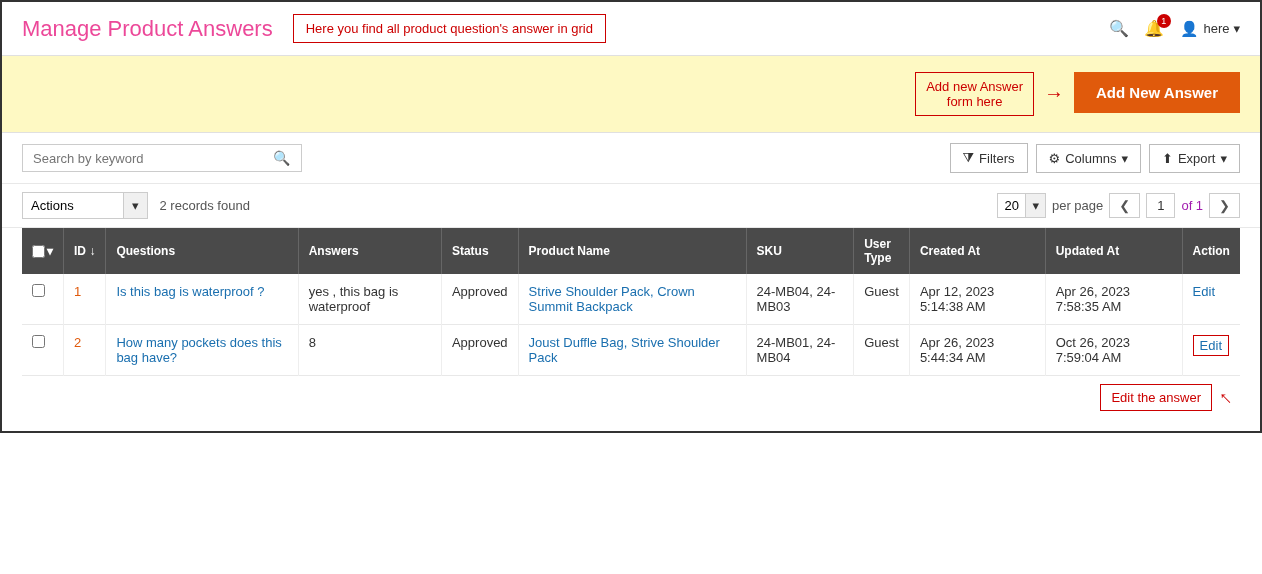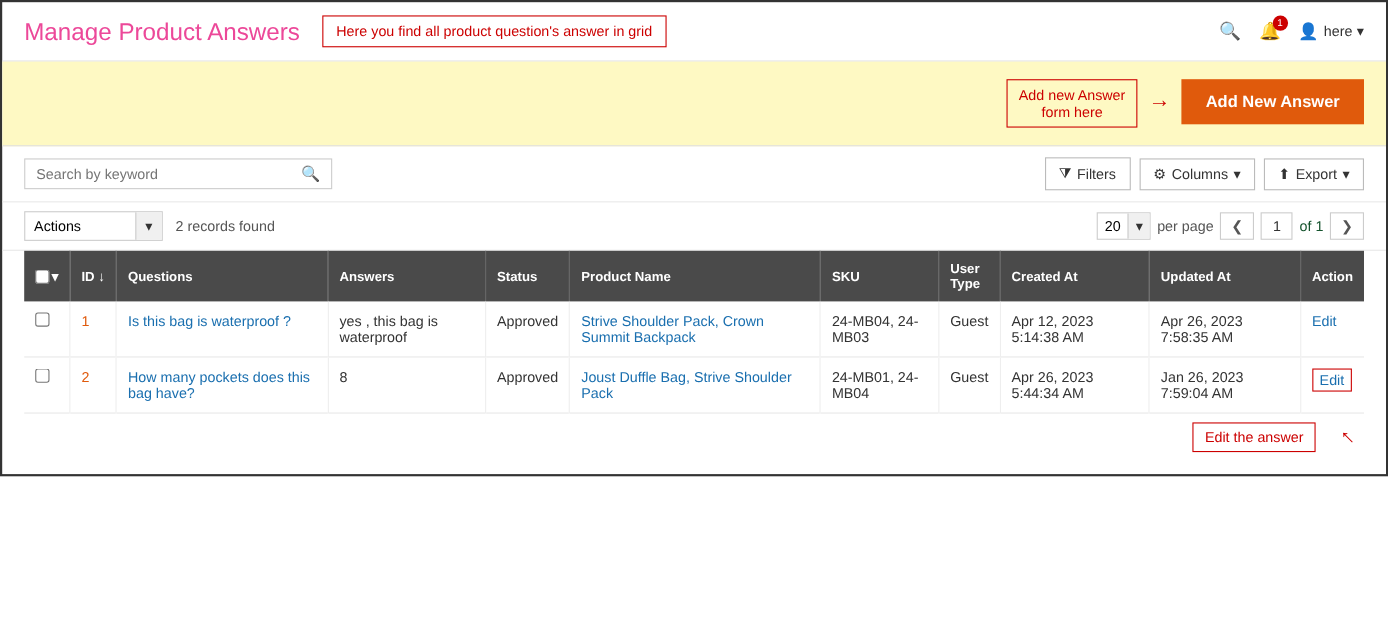--- a/index.html
+++ b/index.html
@@ -40,21 +40,21 @@
     .actions-select select { border: none; outline: none; padding: 5px 8px; font-size: 13px; background: transparent; appearance: none; min-width: 100px; }
     .actions-select-arrow { padding: 5px 8px; border-left: 1px solid #ccc; background: #f0f0f0; cursor: pointer; }
     .records-found { font-size: 13px; color: #555; }
     .pagination { display: flex; align-items: center; gap: 6px; }
     .per-page-select { display: flex; align-items: center; border: 1px solid #ccc; background: #fff; }
     .per-page-select select { border: none; outline: none; padding: 4px 6px; font-size: 13px; background: transparent; appearance: none; }
     .per-page-select-arrow { padding: 4px 6px; border-left: 1px solid #ccc; background: #f0f0f0; cursor: pointer; }
     .per-page-label { font-size: 13px; color: #555; }
     .page-nav-btn { border: 1px solid #ccc; background: #fff; padding: 4px 9px; cursor: pointer; font-size: 13px; color: #555; }
     .page-current { border: 1px solid #ccc; background: #fff; padding: 4px 10px; font-size: 13px; min-width: 28px; text-align: center; }
-    .page-of { font-size: 13px; color: #14532d; }
+    .page-of { font-size: 13px; color: #a21caf; }
 
     
     .table-wrapper { padding: 0 20px 20px; }
     table { width: 100%; border-collapse: collapse; margin-top: 0; }
     thead tr { background: #4a4a4a; color: #fff; }
     thead th { padding: 9px 10px; text-align: left; font-size: 12px; font-weight: bold; border-right: 1px solid #666; white-space: nowrap; }
     thead th:last-child { border-right: none; }
     tbody tr { border-bottom: 1px solid #e8e8e8; }
     tbody td { padding: 10px 10px; font-size: 13px; vertical-align: top; border-right: 1px solid #eee; }
     tbody td:last-child { border-right: none; }
@@ -188,27 +188,27 @@
       <tr>
         <td><input type="checkbox" style=""></td>
         <td class="td-id">2</td>
         <td><a class="td-link">How many pockets does this bag have?</a></td>
         <td>8</td>
         <td class="status-approved">Approved</td>
         <td><a class="td-link">Joust Duffle Bag, Strive Shoulder Pack</a></td>
         <td>24-MB01, 24-MB04</td>
         <td>Guest</td>
         <td>Apr 26, 2023 5:44:34 AM</td>
-        <td>Jan 26, 2023 7:59:04 AM</td>
+        <td>Oct 26, 2023 7:59:04 AM</td>
         <td>
           <span class="edit-box-highlight">
             <a class="edit-link">Edit</a>
           </span>
         </td>
       </tr>
     </tbody>
   </table>
 
-  <div style="display:flex; justify-content:flex-end; align-items:center; gap:24px; margin-top:8px; padding-right:10px;">
+  <div style="display:flex; justify-content:flex-end; align-items:center; gap:8px; margin-top:8px; padding-right:10px;">
     <div class="edit-answer-box">Edit the answer</div>
     <span style="color:#c00; font-size:20px; transform: rotate(-45deg); display:inline-block;">↑</span>
   </div>
 </div>
 
 </body></html>

